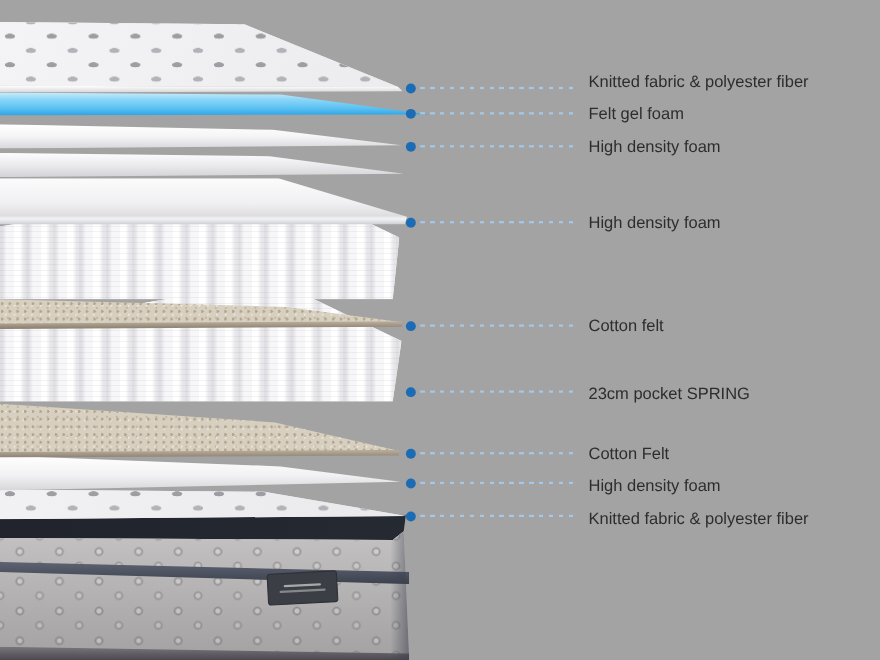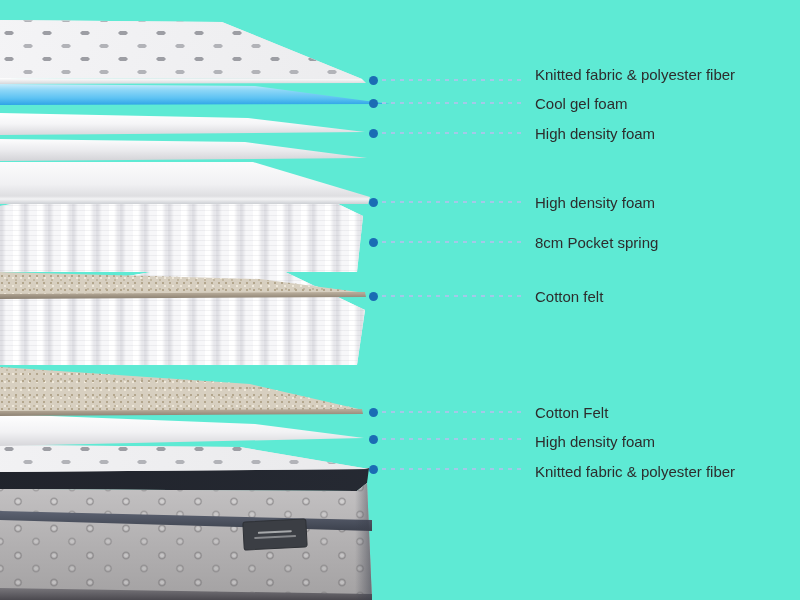--- a/index.html
+++ b/index.html
@@ -1,20 +1,20 @@
 <!DOCTYPE html>
 <html><head>
 <meta charset="utf-8">
 <style>
   html,body{margin:0;padding:0;background:#ffffff;}
   #stage{
     position:relative;
     width:800px;height:600px;
     overflow:hidden;
-    background:#5eead4;
+    background:#a3a3a3;
     font-family:"Liberation Sans", sans-serif;
   }
   .layer{position:absolute;inset:0;}
 
   
   .quilt{
     background-color:#ebebed;
     background-image:
       radial-gradient(ellipse 5px 2.5px at 9px 7px, #9d9ea4 85%, rgba(157,158,164,0) 100%),
       radial-gradient(ellipse 5px 2.5px at 9px 7px, #b2b3b8 85%, rgba(178,179,184,0) 100%),
@@ -131,41 +131,41 @@
   <div class="layer quilt quilt-top-main"></div>
 
   <div class="callout-row" style="top:70px">
     <div class="callout-dot"></div>
     <div class="callout-dash"></div>
     <span class="callout-label" style="transform:translateY(-6px)">Knitted fabric &amp; polyester fiber</span>
   </div>
   <div class="callout-row" style="top:93px">
     <div class="callout-dot"></div>
     <div class="callout-dash"></div>
-    <span class="callout-label">Cool gel foam</span>
+    <span class="callout-label">Felt gel foam</span>
   </div>
   <div class="callout-row" style="top:123px">
     <div class="callout-dot"></div>
     <div class="callout-dash"></div>
     <span class="callout-label">High density foam</span>
   </div>
   <div class="callout-row" style="top:192px">
     <div class="callout-dot"></div>
     <div class="callout-dash"></div>
     <span class="callout-label">High density foam</span>
   </div>
-  <div class="callout-row" style="top:232px">
-    <div class="callout-dot"></div>
-    <div class="callout-dash"></div>
-    <span class="callout-label">8cm Pocket spring</span>
-  </div>
   <div class="callout-row" style="top:286px">
     <div class="callout-dot"></div>
     <div class="callout-dash"></div>
     <span class="callout-label">Cotton felt</span>
+  </div>
+  <div class="callout-row" style="top:346px">
+    <div class="callout-dot"></div>
+    <div class="callout-dash"></div>
+    <span class="callout-label" style="transform:translateY(2px)">23cm pocket SPRING</span>
   </div>
   <div class="callout-row" style="top:402px">
     <div class="callout-dot"></div>
     <div class="callout-dash"></div>
     <span class="callout-label">Cotton Felt</span>
   </div>
   <div class="callout-row" style="top:429px">
     <div class="callout-dot"></div>
     <div class="callout-dash"></div>
     <span class="callout-label" style="transform:translateY(2px)">High density foam</span>

